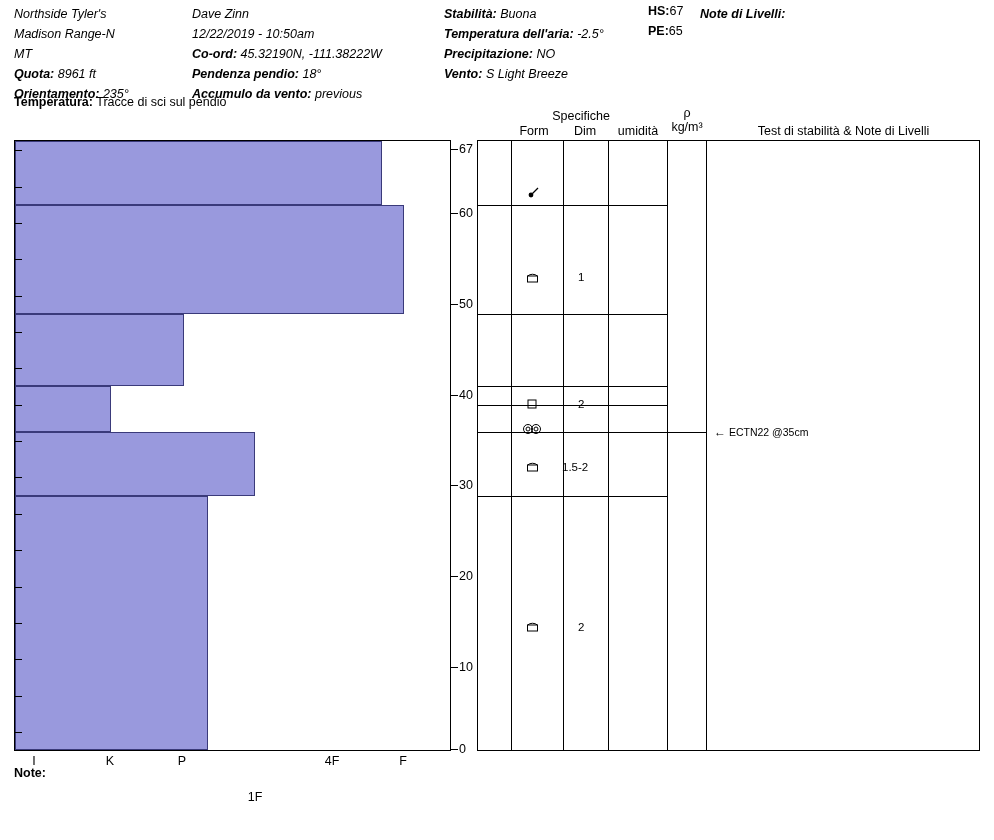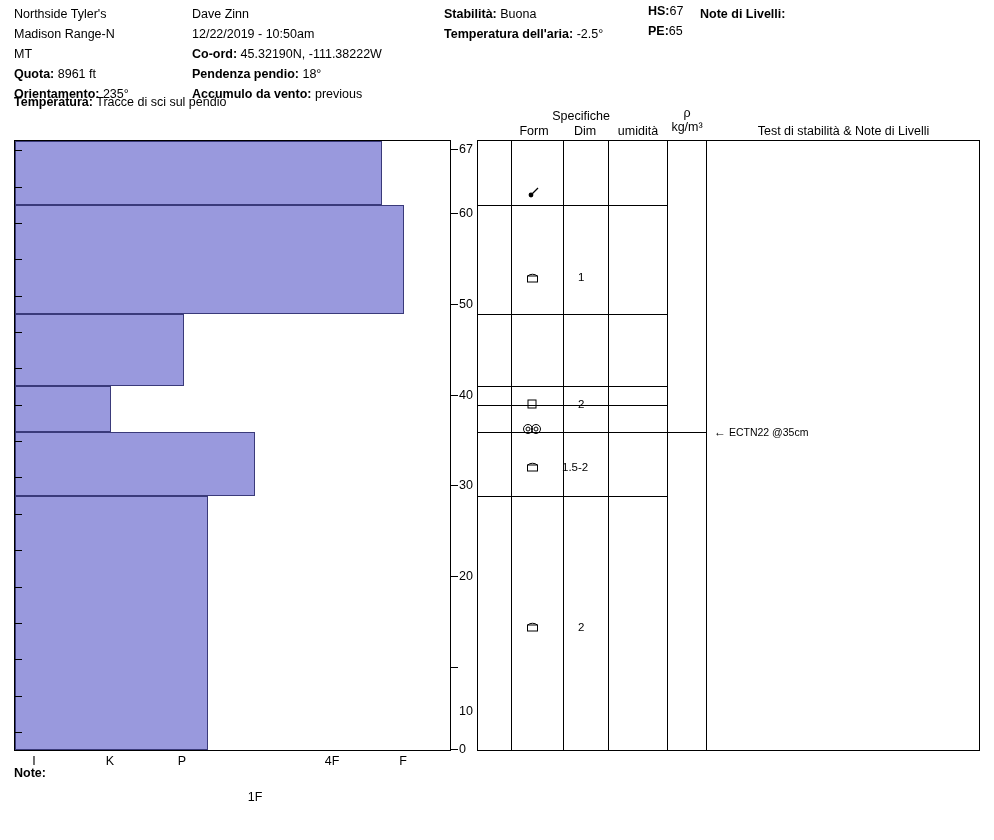--- a/index.html
+++ b/index.html
@@ -31,20 +31,21 @@
     height: 108px;
   }
   .hdr-col {
     position: absolute;
     top: 0;
   }
   .hdr-line {
     white-space: nowrap;
     line-height: 20px;
     height: 20px;
+    font-style: italic;
   }
   .lbl { font-weight: bold; }
   .val { font-weight: normal; }
 
   #col1 { left: 0px;   width: 170px; }
   #col2 { left: 178px; width: 250px; }
   #col3 { left: 430px; width: 255px; }
   #col4 { left: 686px; width: 280px; }
 
   .hs-inline {
@@ -293,20 +294,28 @@
     </div>
 
     <div class="hdr-col" id="col3">
       <div class="hdr-line">
         <span class="lbl">Stabilità:</span>
         <span class="val">Buona</span>
       </div>
       <div class="hdr-line">
         <span class="lbl">Temperatura dell'aria:</span>
         <span class="val">-2.5°</span>
+      </div>
+      <div class="hdr-line">
+        <span class="lbl">Precipitazione:</span>
+        <span class="val">NO</span>
+      </div>
+      <div class="hdr-line">
+        <span class="lbl">Vento:</span>
+        <span class="val">S Light Breeze</span>
       </div>
 
       <div class="hs-inline">
         <span class="lbl">HS:</span><span class="val">67</span>
       </div>
       <div class="pe-inline">
         <span class="lbl">PE:</span><span class="val">65</span>
       </div>
     </div>
 
@@ -372,21 +381,21 @@
     <div class="tick" style="top:255px;"></div>
     <span class="tlabel" style="top:255px;">40</span>
 
     <div class="tick" style="top:345px;"></div>
     <span class="tlabel" style="top:345px;">30</span>
 
     <div class="tick" style="top:436px;"></div>
     <span class="tlabel" style="top:436px;">20</span>
 
     <div class="tick" style="top:527px;"></div>
-    <span class="tlabel" style="top:527px;margin-top:44px;">10</span>
+    <span class="tlabel" style="top:527px;">10</span>
 
     <div class="tick" style="top:609px;"></div>
     <span class="tlabel" style="top:609px;">0</span>
   </div>
 
   <div class="hscale">
     <span style="left:20px;">I</span>
     <span style="left:96px;">K</span>
     <span style="left:168px;">P</span>
     <span style="left:241px;margin-top:36px;">1F</span>

